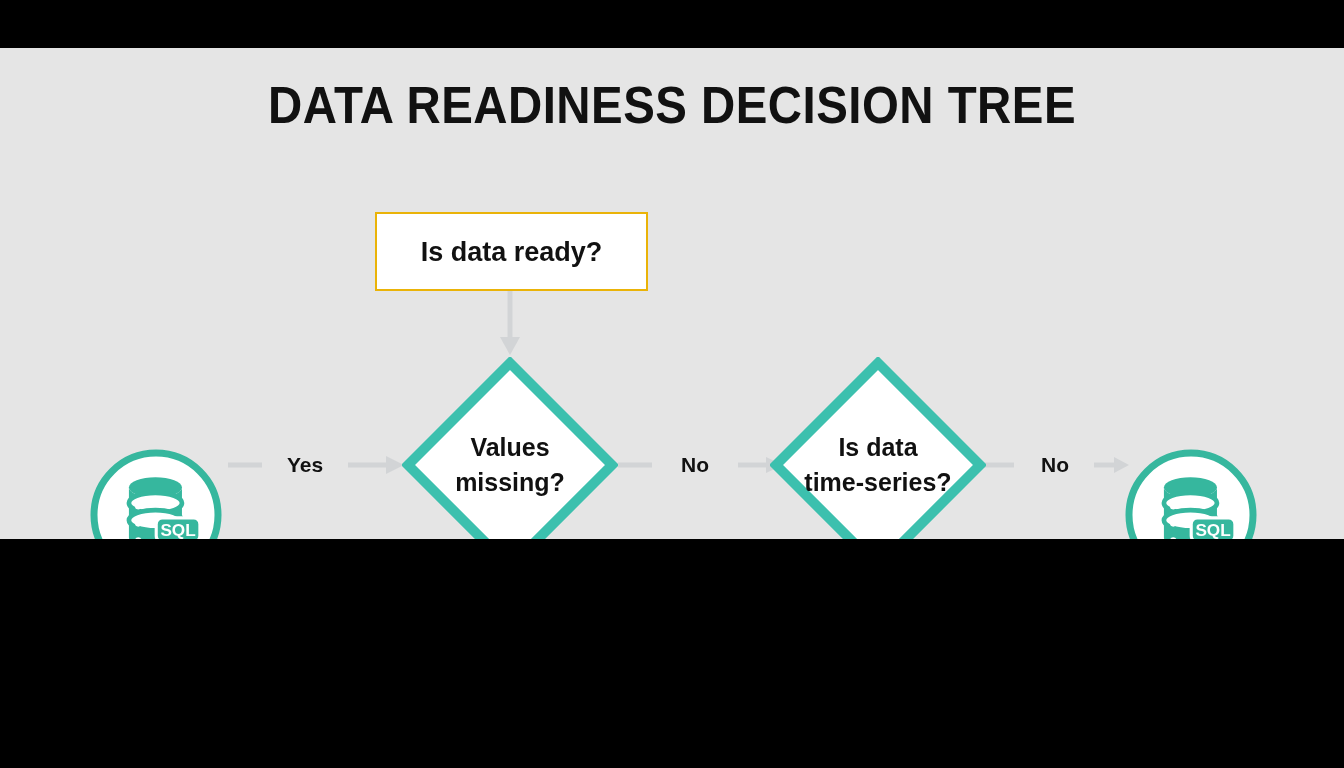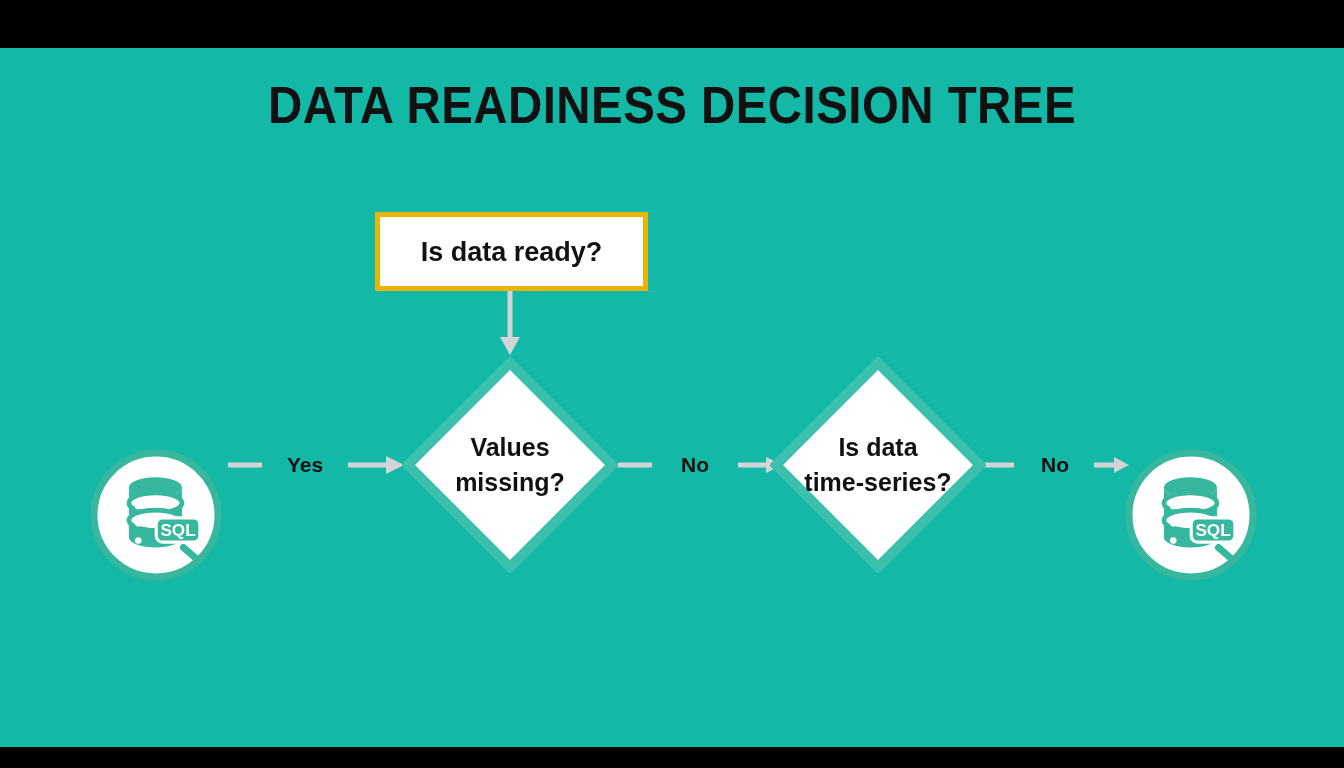--- a/index.html
+++ b/index.html
@@ -36,22 +36,22 @@
     height: 53px;
     background: #000000;
   }
 
   
   .canvas {
     position: absolute;
     left: 0;
     top: 48px;
     width: 1344px;
-    height: 699px;
-    background: #14b8a6;
+    height: 491px;
+    background: #e5e5e5;
     overflow: hidden;
   }
 
   
   .title {
     position: absolute;
     left: 0;
     top: 28px;
     width: 1344px;
     text-align: center;
@@ -66,21 +66,21 @@
   }
 
   
   .dec-box {
     position: absolute;
     left: 375px;
     top: 164px;
     width: 273px;
     height: 79px;
     box-sizing: border-box;
-    border: 5px solid #eab308;
+    border: 2px solid #eab308;
     background: #ffffff;
     display: flex;
     align-items: center;
     justify-content: center;
   }
   .dec-box .label {
     font-size: 27px;
     font-weight: 700;
     color: #111111;
     line-height: 30px;

